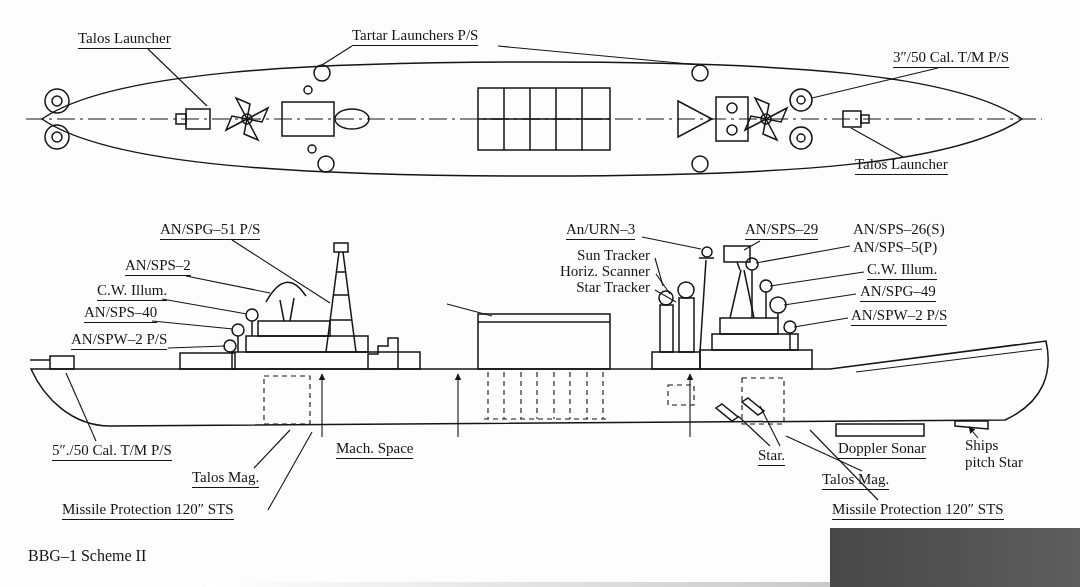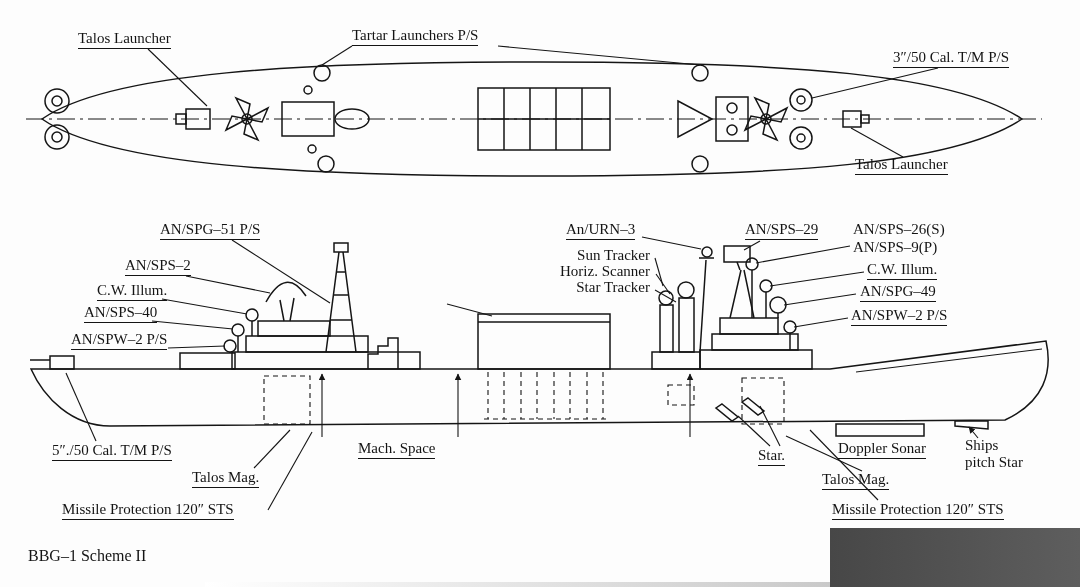--- a/index.html
+++ b/index.html
@@ -218,27 +218,27 @@
   <div class="lbl ctr" style="left:352px;top:266px;width:150px">
   </div>
 
   <div class="lbl u" style="left:566px;top:221px">An/URN–3</div>
   <div class="lbl rt" style="right:430px;top:247px">Sun Tracker</div>
   <div class="lbl rt" style="right:430px;top:263px">Horiz. Scanner</div>
   <div class="lbl rt" style="right:430px;top:279px">Star Tracker</div>
   <div class="lbl u" style="left:745px;top:221px">AN/SPS–29</div>
 
   <div class="lbl" style="left:853px;top:221px">AN/SPS–26(S)</div>
-  <div class="lbl" style="left:853px;top:239px">AN/SPS–9(P)</div>
+  <div class="lbl" style="left:853px;top:239px">AN/SPS–5(P)</div>
   <div class="lbl u" style="left:867px;top:261px">C.W. Illum.</div>
   <div class="lbl u" style="left:860px;top:283px">AN/SPG–49</div>
   <div class="lbl u" style="left:851px;top:307px">AN/SPW–2 P/S</div>
 
   <div class="lbl u" style="left:52px;top:442px">5″./50 Cal. T/M P/S</div>
-  <div class="lbl u" style="left:358px;top:440px">Mach. Space</div>
+  <div class="lbl u" style="left:336px;top:440px">Mach. Space</div>
   <div class="lbl u" style="left:758px;top:447px">Star.</div>
   <div class="lbl u" style="left:838px;top:440px">Doppler Sonar</div>
 
   <div class="lbl" style="left:965px;top:437px">
     <div>Ships</div>
     <div>pitch Star</div>
   </div>
 
   <div class="lbl u" style="left:192px;top:469px">Talos Mag.</div>
   <div class="lbl u" style="left:822px;top:471px">Talos Mag.</div>

